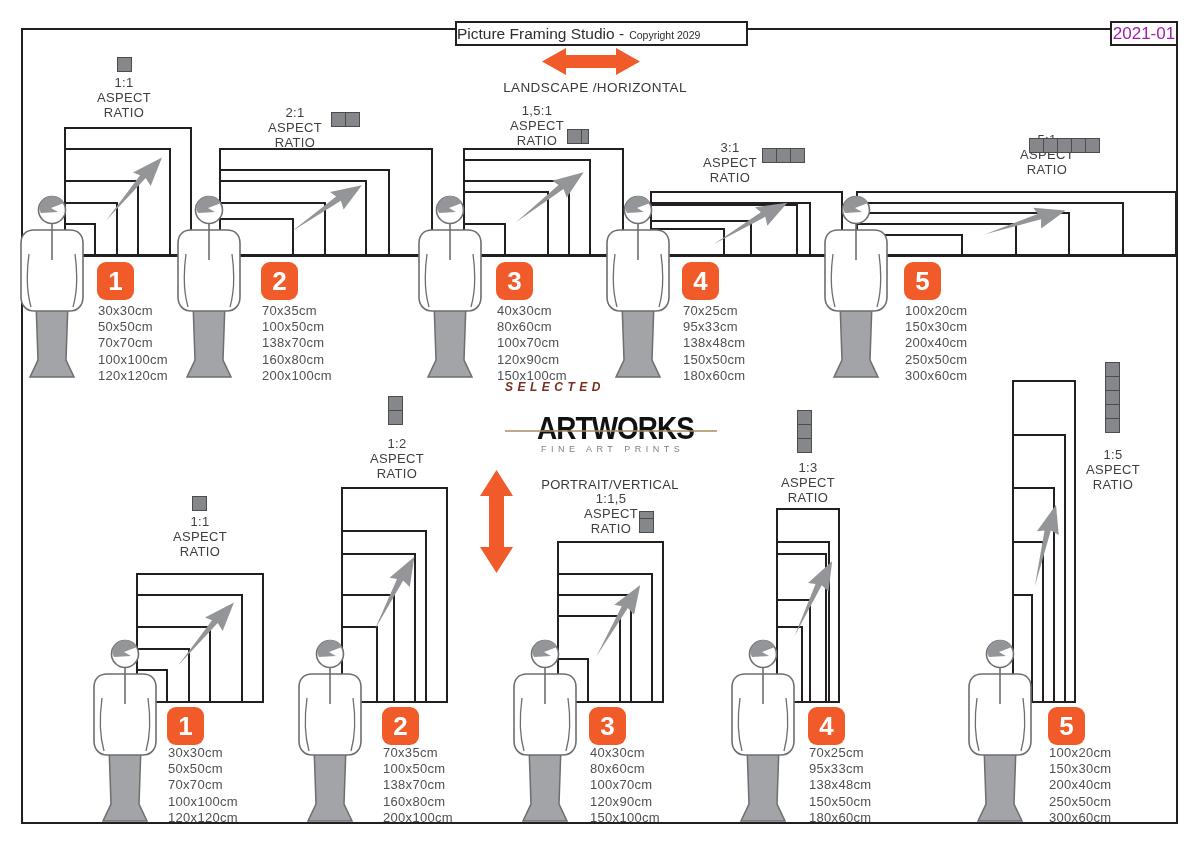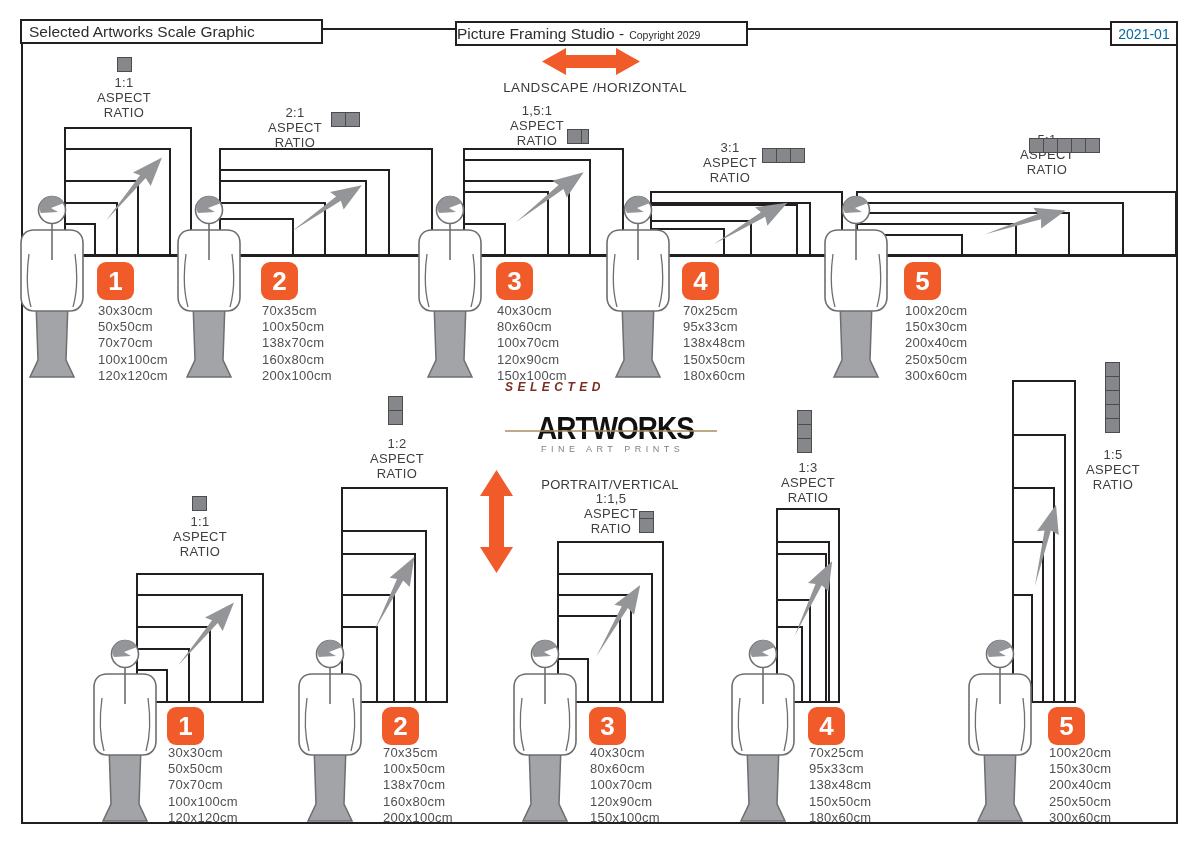--- a/index.html
+++ b/index.html
@@ -7,21 +7,21 @@
          font-family:"Liberation Sans", sans-serif;color:#414042;}
   .abs{position:absolute;}
   #page-border{left:21px;top:28px;width:1157px;height:796px;border:2px solid #231F20;box-sizing:border-box;}
   .hbox{background:#fff;border:2px solid #231F20;box-sizing:border-box;display:flex;align-items:center;}
   #title-box{left:20px;top:19px;width:303px;height:25px;padding-left:7px;}
   #title-box span{font-size:15.5px;color:#2d2d2f;}
   #studio-box{left:455px;top:21px;width:293px;height:25px;justify-content:flex-start;}
   #studio-box .big{font-size:15.5px;color:#2d2d2f;}
   #studio-box .small{font-size:10.5px;color:#2d2d2f;margin-left:5px;margin-top:3px;}
   #doc-box{left:1110px;top:21px;width:68px;height:25px;justify-content:center;}
-  #doc-box span{font-size:14px;color:#0369a1;}
+  #doc-box span{font-size:17px;color:#a21caf;}
   #landscape-label{left:495px;top:80px;width:200px;text-align:center;font-size:13.5px;letter-spacing:.4px;color:#3a3a3c;}
   #h-arrow{left:542px;top:48px;}
   #v-arrow{left:480px;top:470px;}
   #top-baseline{left:64px;top:254px;width:1113px;border-top:2px solid #231F20;}
   
   #logo-selected{left:505px;top:380px;font-size:12px;font-weight:bold;letter-spacing:4.5px;color:#7b2d20;font-style:italic;}
   #logo-artworks{left:537px;top:411px;font-size:31px;font-weight:bold;letter-spacing:-1px;color:#111;
                  transform:scaleX(.9);transform-origin:left top;white-space:nowrap;}
   #logo-line{left:505px;top:430px;width:212px;height:2px;background:#a98e5f;opacity:.75;}
   #logo-tagline{left:541px;top:444px;font-size:9px;letter-spacing:4.5px;color:#808285;}
@@ -40,23 +40,20 @@
   .aicon.row{flex-direction:row;}
   .aicon.col{flex-direction:column;}
   .aicon .sq{box-sizing:border-box;border:1px solid #4c4c4e;background:#85878b;}
 </style>
 </head>
 <body>
 
 <div id="stage">
   <div class="abs" id="page-border"></div>
 
-  <div class="abs hbox" id="title-box">
-    <span>Selected Artworks Scale Graphic</span>
-  </div>
   <div class="abs hbox" id="studio-box">
     <span class="big">Picture Framing Studio -</span>
     <span class="small">Copyright 2029</span>
   </div>
   <div class="abs hbox" id="doc-box">
     <span>2021-01</span>
   </div>
 
   <div class="abs" id="h-arrow">
     <svg width="98" height="27" viewBox="0 0 98 27">

